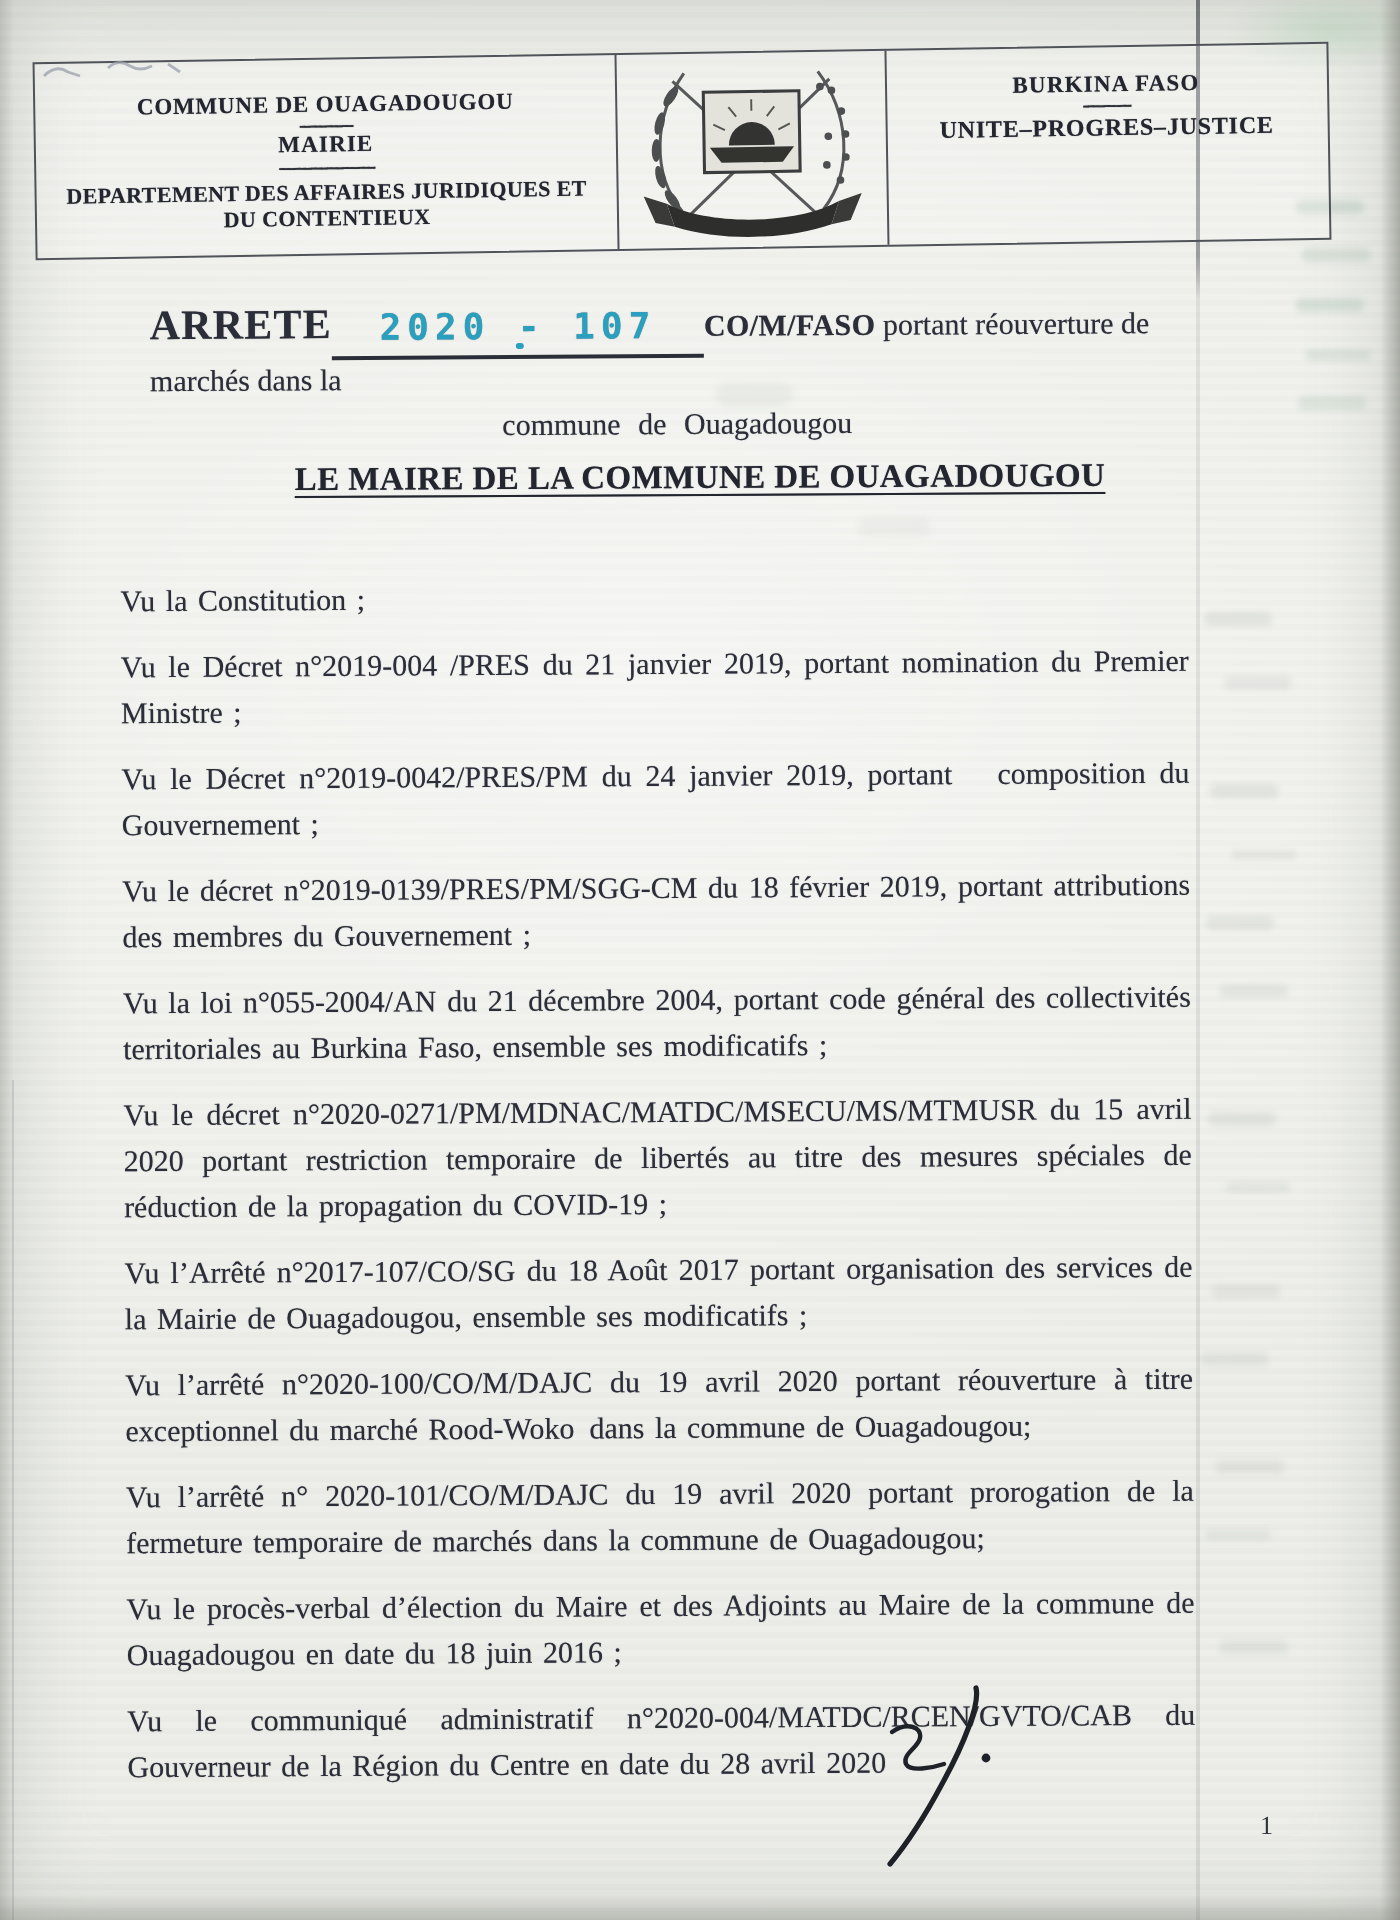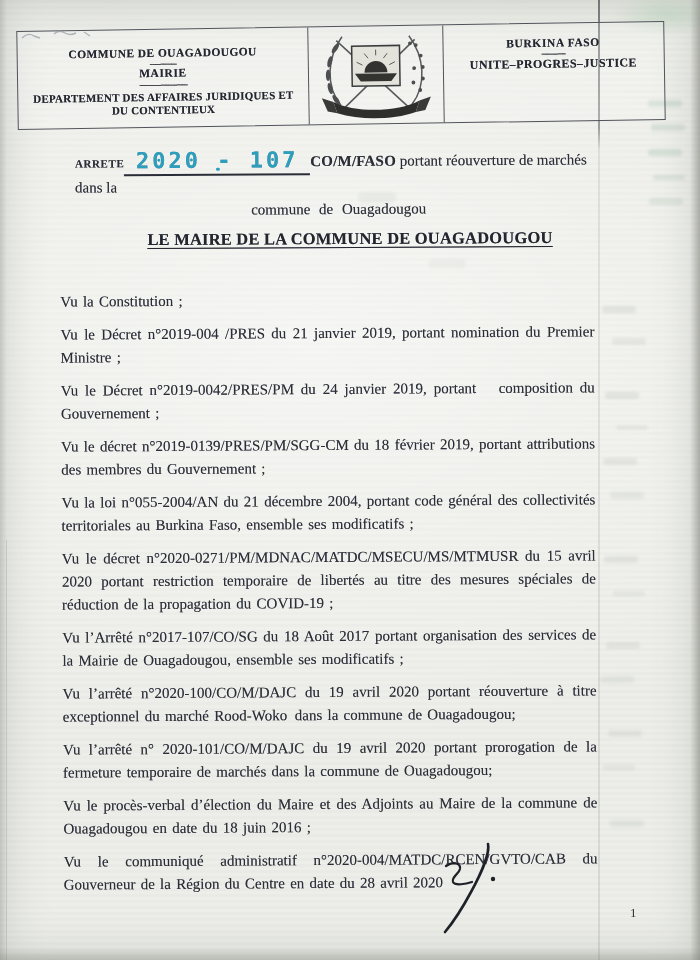--- a/index.html
+++ b/index.html
@@ -67,24 +67,24 @@
   .hdash { font-size:11px; line-height:8px; letter-spacing:-1px; color:#2e3037; }
   .hl2 { font-size:11.5px; letter-spacing:.6px; line-height:13px; }
   .hl3 { margin:3px auto 0; width:268px; font-size:11px; line-height:12.5px; letter-spacing:.2px; }
   .rl1 { margin-top:13px; font-size:11.5px; letter-spacing:.6px; }
   .rl2 { font-size:12px; letter-spacing:.4px; line-height:14px; }
   .emblem { position:absolute; left:4px; top:4px; }
 
   
   .title { position:absolute; left:75px; top:150px; width:530px; font-size:15px; line-height:23px;
     transform:rotate(-0.35deg); text-shadow:0 0 .5px rgba(43,45,56,.5); }
-  .arrete { font-weight:bold; font-size:11px; letter-spacing:.6px; }
+  .arrete { font-weight:bold; font-size:21px; letter-spacing:.6px; }
   .stamp-wrap { display:inline-block; position:relative; width:186px; height:22px;
     border-bottom:2px solid #2b2d38; vertical-align:-4px; text-align:center; }
-  .stamp { font-family:"DejaVu Sans Mono", monospace; font-size:22px; font-weight:bold;
+  .stamp { font-family:"DejaVu Sans Mono", monospace; font-size:18px; font-weight:bold;
     color:var(--stamp, #2b9fbe); letter-spacing:3px; position:relative; top:-3px; white-space:nowrap; }
   .stamp-dot { position:absolute; left:92px; bottom:3px; width:4px; height:3px;
     background:var(--stamp, #2b9fbe); border-radius:2px; }
   .ref { font-weight:bold; letter-spacing:.2px; }
   .title-line2 { margin-left:176px; word-spacing:5px; }
 
   
   .heading { position:absolute; left:0; top:229px; width:700px; text-align:center;
     font-weight:bold; font-size:16.5px; letter-spacing:.2px; color:#23252f;
     text-shadow:0 0 .5px rgba(35,37,47,.6); transform:rotate(-0.3deg); }

